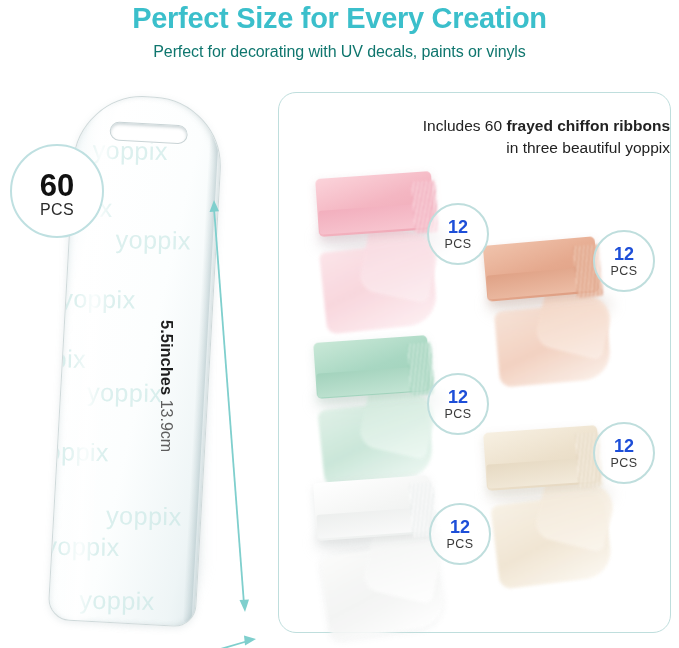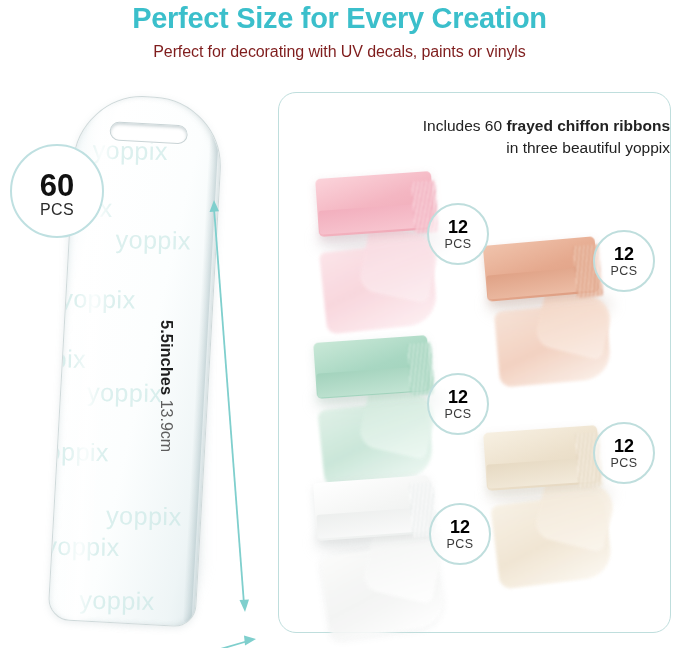--- a/index.html
+++ b/index.html
@@ -28,21 +28,21 @@
     font-weight: bold;
     color: #3BBFCB;
     letter-spacing: -0.3px;
     line-height: 1.05;
     padding-top: 3px;
   }
 
   .sub-title {
     font-size: 16px;
     font-weight: 400;
-    color: #7f1d1d;
+    color: #0f766e;
     padding-top: 10px;
     letter-spacing: -0.1px;
   }
 
   
   .left-panel { position: absolute; left: 0; top: 80px; width: 275px; height: 568px; }
 
   .bookmark-wrap {
     position: absolute;
     left: 62px; top: 16px;
@@ -192,21 +192,21 @@
   .badge-12 {
     position: absolute;
     width: 62px; height: 62px;
     border-radius: 50%;
     border: 2px solid #bfdedd;
     background: rgba(255,255,255,0.55);
     display: flex; flex-direction: column;
     align-items: center; justify-content: center;
     z-index: 8;
   }
-  .badge-12 .num { font-size: 18px; font-weight: bold; color: #000000; line-height: 1; }
+  .badge-12 .num { font-size: 18px; font-weight: bold; color: #1d4ed8; line-height: 1; }
   .badge-12 .unit { font-size: 12.5px; font-weight: 400; color: #3a3a3a; letter-spacing: 0.4px; margin-top: 1px; }
 
   .shadow-soft {
     position: absolute;
     border-radius: 50%;
     filter: blur(7px);
   }
 </style>
 </head>
 <body>

